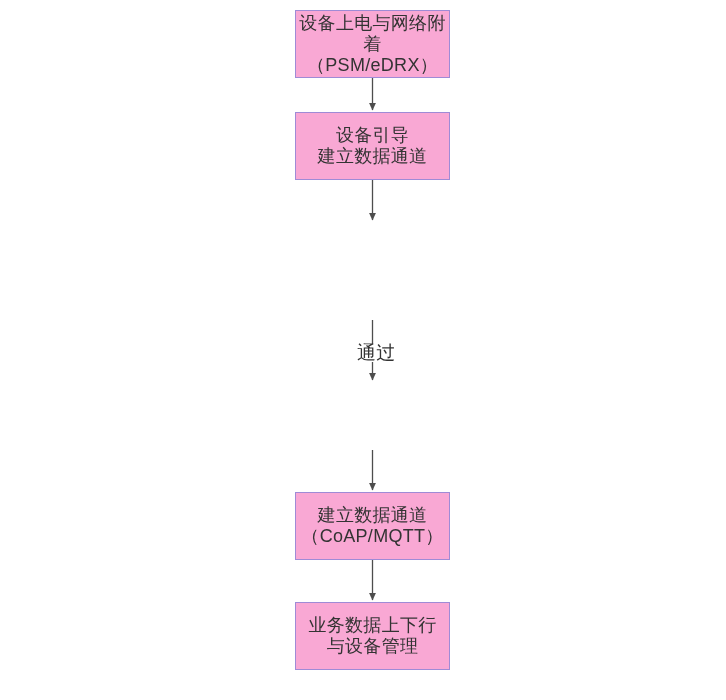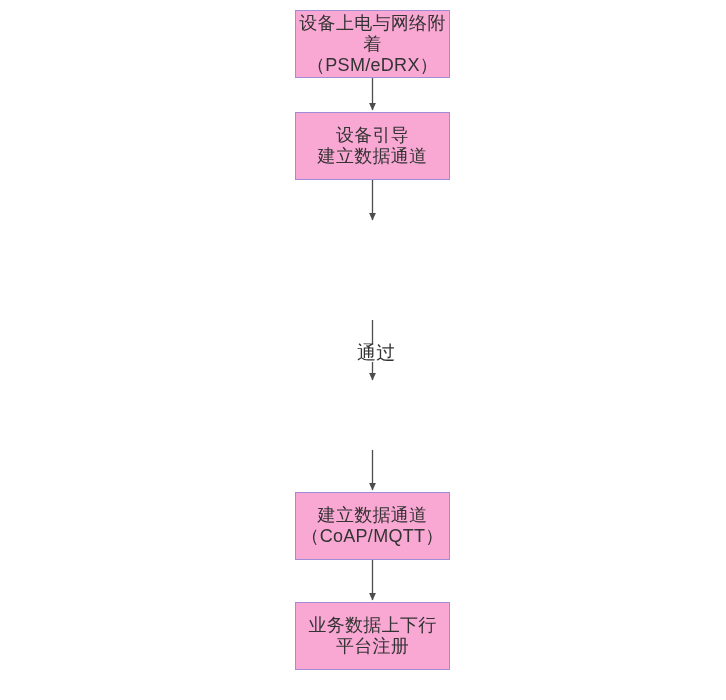--- a/index.html
+++ b/index.html
@@ -96,15 +96,15 @@
 建立数据通道</div>
 
 
   <div class="edge-label" style="left:355px;top:344px;">通过</div>
 
 
   <div class="node process" style="top:492px;">建立数据通道
 （CoAP/MQTT）</div>
 
   <div class="node process" style="top:602px;">业务数据上下行
-平台注册</div>
+与设备管理</div>
 
 </div>
 
 </body></html>

